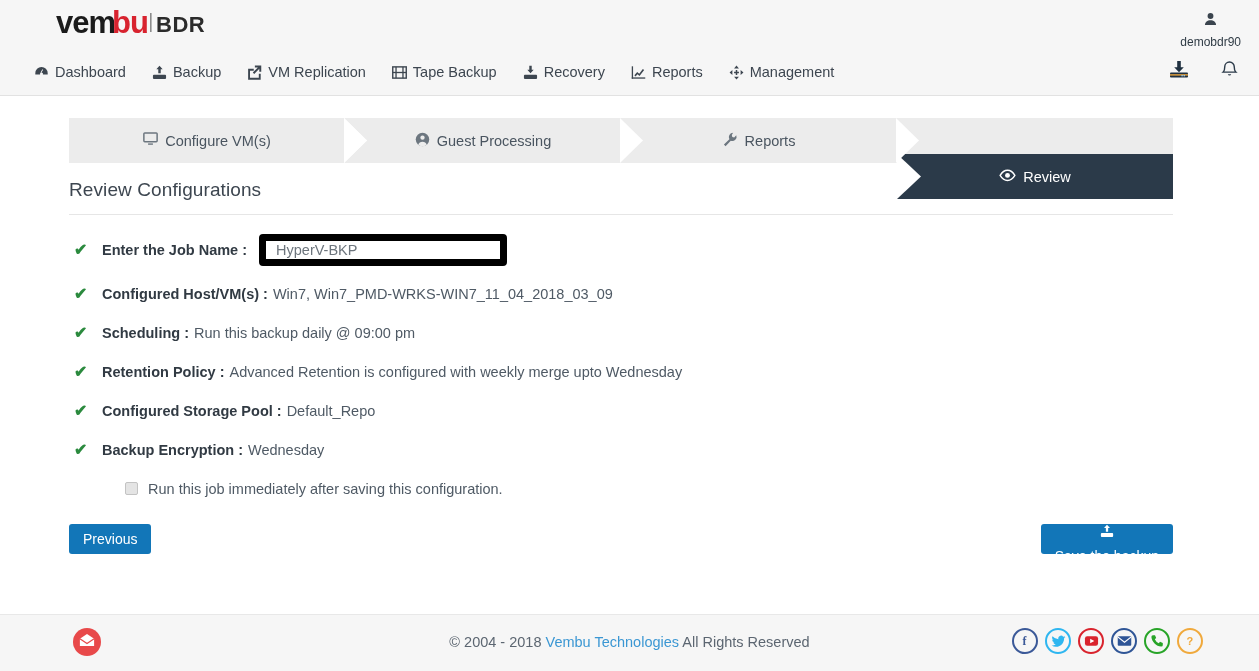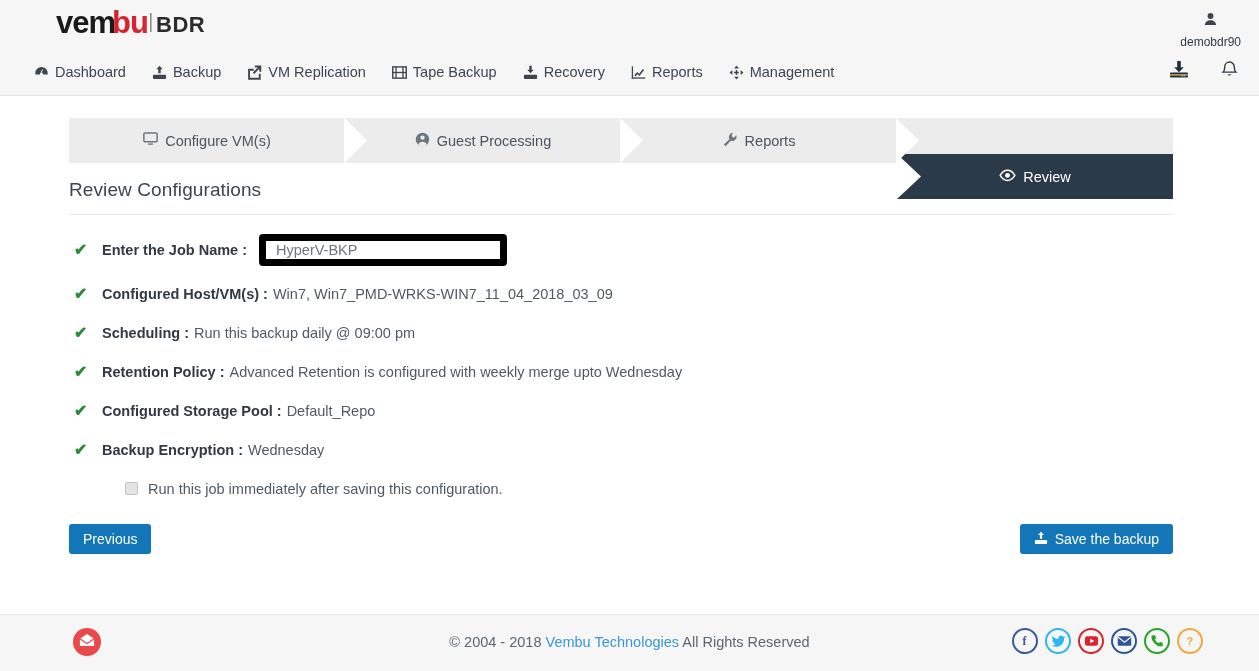--- a/index.html
+++ b/index.html
@@ -198,21 +198,21 @@
     font-family: "Liberation Sans", sans-serif;
     cursor: pointer;
     padding: 0 14px;
     height: 30px;
     display: inline-flex;
     align-items: center;
     gap: 7px;
     white-space: nowrap;
   }
   .btn-prev { position: absolute; left: 0; top: 0; }
-  .btn-save { position: absolute; right: 0; top: 0; }
+  .btn-save { position: absolute; right: 0; top: 0; flex-direction: column; }
 
   
   .footer {
     position: absolute;
     left: 0; bottom: 0;
     width: 1259px;
     height: 57px;
     background: #f6f6f6;
     border-top: 1px solid #e8e8e8;
     padding-left: 44px;

